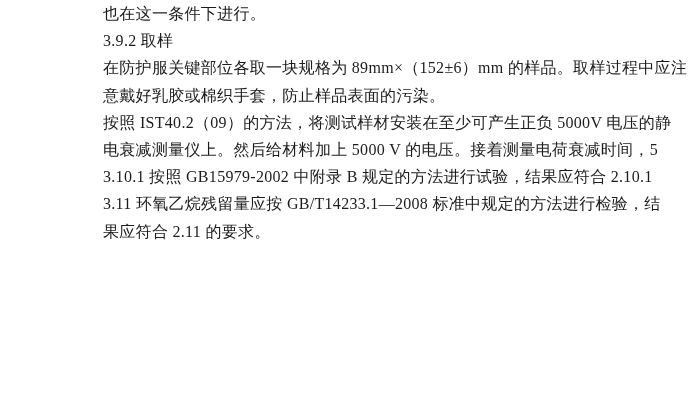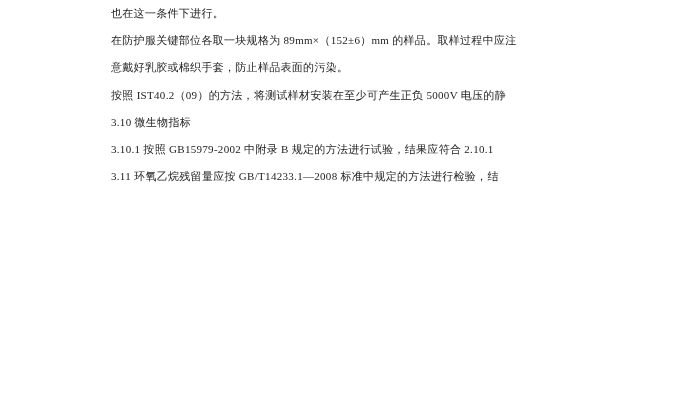--- a/index.html
+++ b/index.html
@@ -22,33 +22,34 @@
     position: absolute;
     left: 103px;
     top: 0;
     width: 520px;
     font-family: "Liberation Serif", "DejaVu Serif", serif;
     color: #1c1c1c;
   }
   .line {
     height: 27.2px;
     line-height: 27.2px;
-    font-size: 11px;
+    font-size: 16px;
     white-space: nowrap;
     letter-spacing: 0.3px;
-    margin-left: 8px;
     -webkit-font-smoothing: antialiased;
   }
 </style>
 </head>
 <body>
 
 <div class="page">
   <div class="textblock">
     <div class="line">也在这一条件下进行。</div>
+    <div class="line">3.9.2 取样</div>
     <div class="line">在防护服关键部位各取一块规格为 89mm×（152±6）mm 的样品。取样过程中应注</div>
     <div class="line">意戴好乳胶或棉织手套，防止样品表面的污染。</div>
     <div class="line">按照 IST40.2（09）的方法，将测试样材安装在至少可产生正负 5000V 电压的静</div>
-    <div class="line">3.10 微生物指标</div>
+    <div class="line">电衰减测量仪上。然后给材料加上 5000 V 的电压。接着测量电荷衰减时间，5</div>
     <div class="line">3.10.1 按照 GB15979-2002 中附录 B 规定的方法进行试验，结果应符合 2.10.1</div>
     <div class="line">3.11 环氧乙烷残留量应按 GB/T14233.1—2008 标准中规定的方法进行检验，结</div>
+    <div class="line">果应符合 2.11 的要求。</div>
   </div>
 </div>
 
 </body></html>

